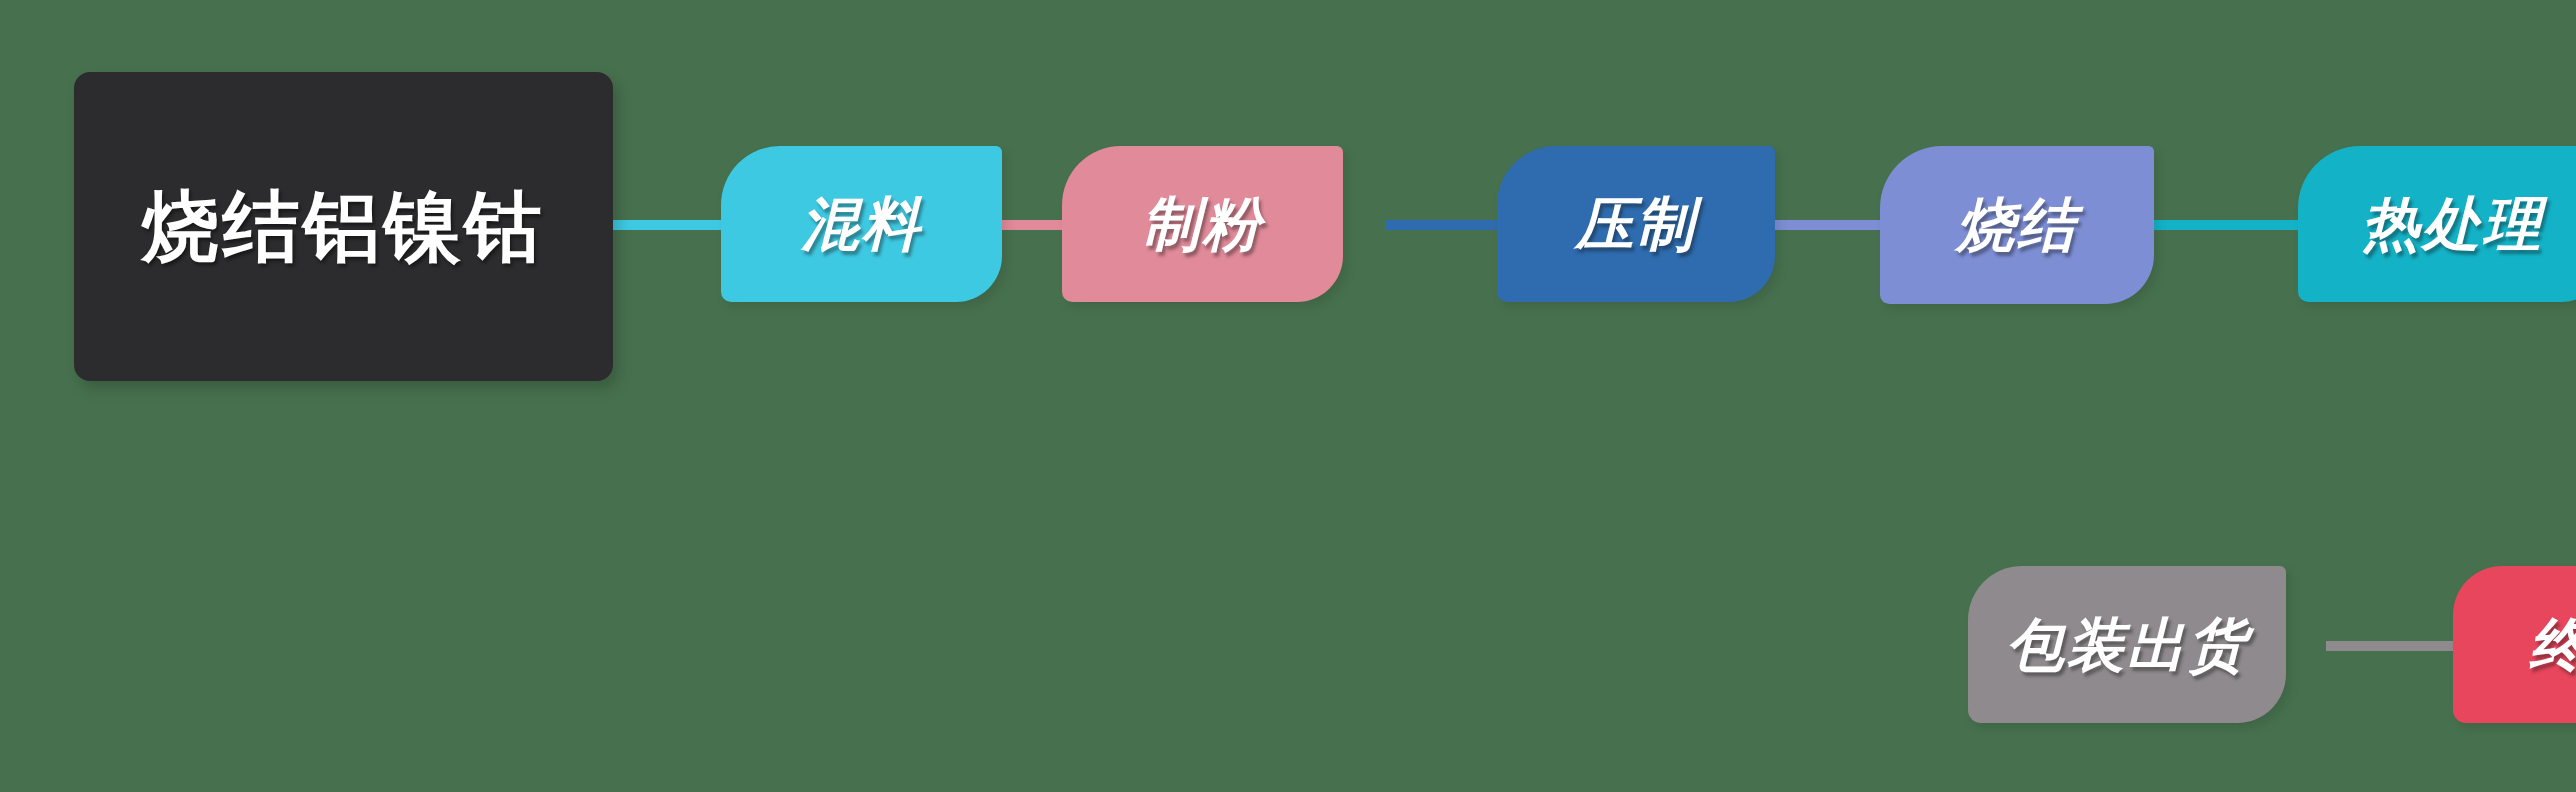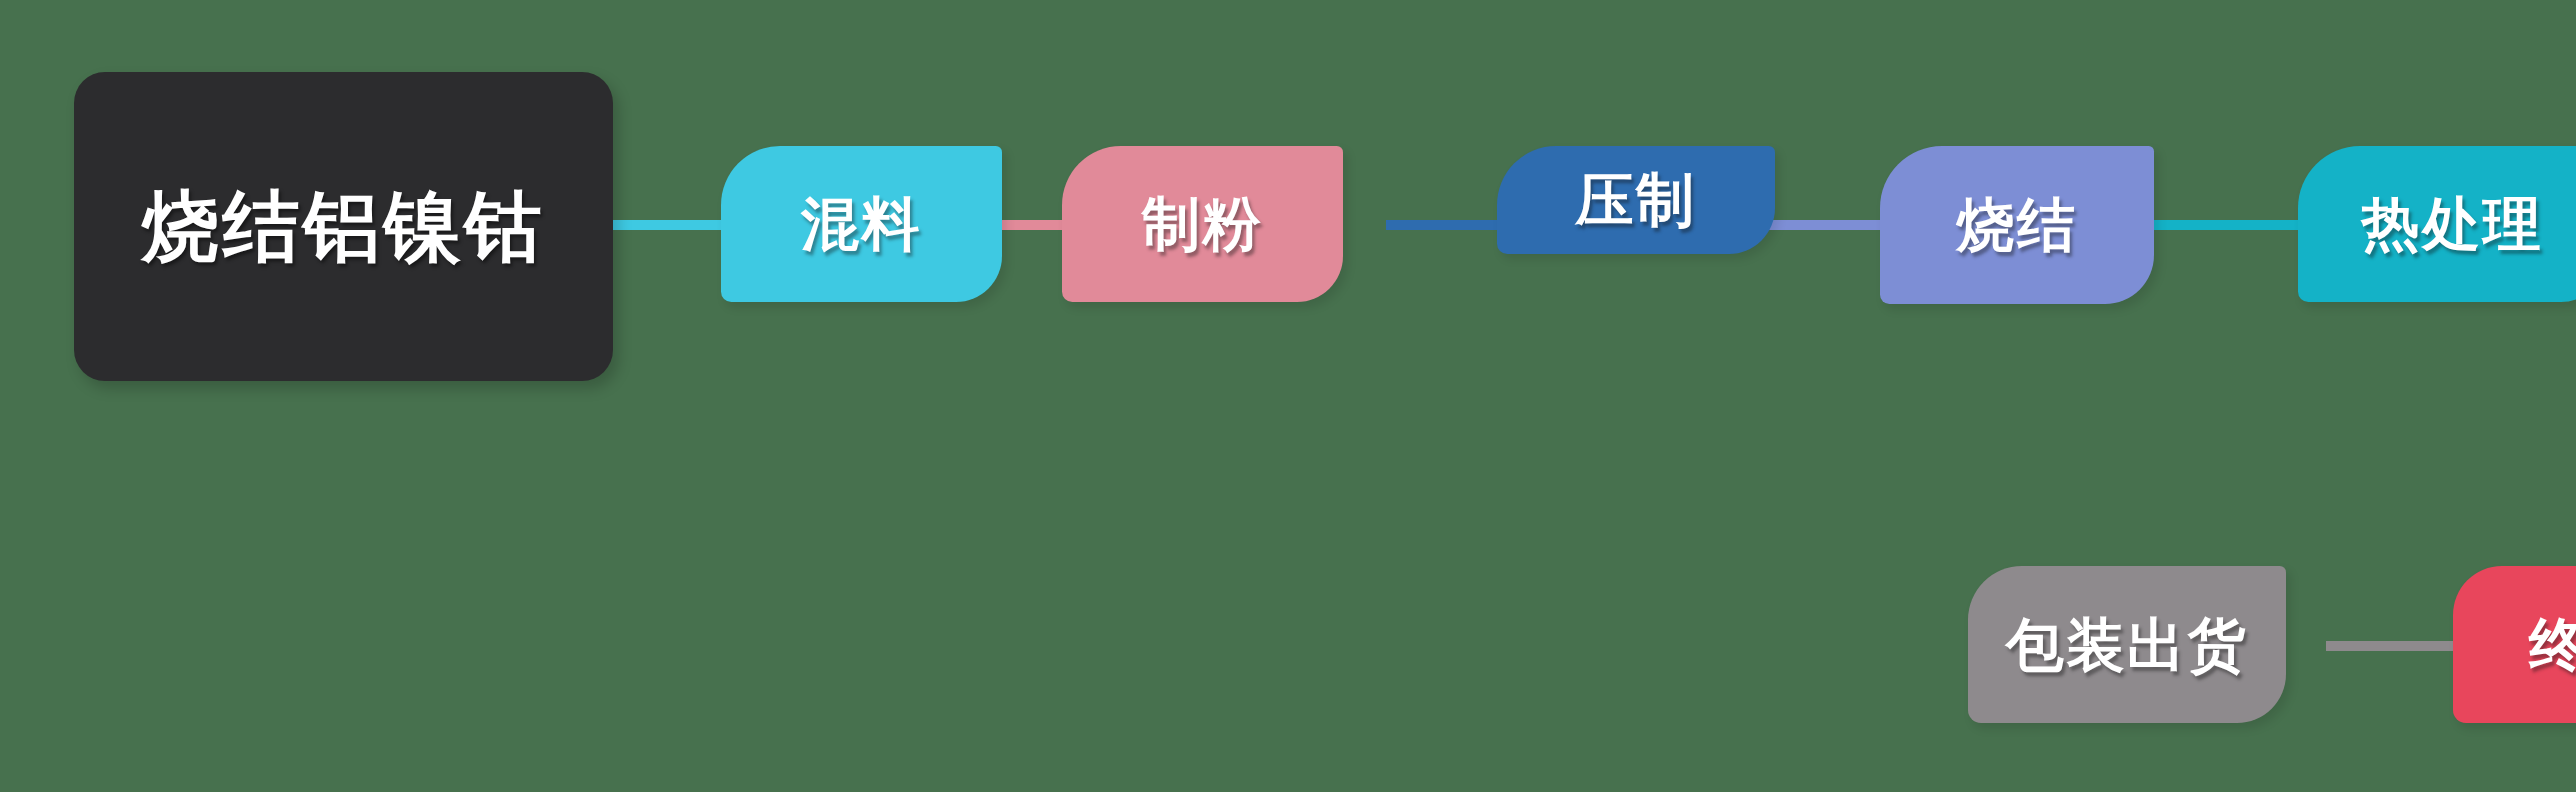--- a/index.html
+++ b/index.html
@@ -15,21 +15,21 @@
     background: #47714e;
     overflow: hidden;
   }
   .title-box {
     position: absolute;
     display: flex;
     flex-direction: column;
     align-items: center;
     justify-content: center;
     gap: 29px;
-    border-radius: 31px;
+    border-radius: 16px;
     box-shadow: 5.2px 7.2px 13.4px rgba(0,0,0,0.18);
     z-index: 3;
   }
   .title-line {
     color: #ffffff;
     font-size: 77px;
     font-weight: 700;
     letter-spacing: 3.6px;
     line-height: 1;
     text-shadow: 2.1px 3.1px 3.6px rgba(0,0,0,0.45);
@@ -48,20 +48,21 @@
     box-shadow: 4.1px 5.2px 9.3px rgba(0,0,0,0.10);
   }
   .flow-node .node-label {
     color: #ffffff;
     font-size: 58px;
     font-weight: 700;
     letter-spacing: 2.6px;
     line-height: 1;
     text-shadow: 2.6px 3.6px 3.1px rgba(15,15,15,0.38);
     white-space: nowrap;
+    font-style: italic;
   }
   .arc-svg {
     position: absolute;
     left: 0;
     top: 0;
     width: 3448px;
     height: 792px;
     z-index: 0;
   }
 </style>
@@ -87,21 +88,21 @@
     <div class="title-line">烧结铝镍钴</div>
   </div>
 
   <div id="nodes-layer">
       <div class="flow-node" style="left: 721px; top: 146px; width: 281px; height: 156px; background: rgb(62, 201, 226); border-radius: 59px 6.2px 46px 10.3px;">
         <span class="node-label">混料</span>
       </div>
       <div class="flow-node" style="left: 1062px; top: 146px; width: 281px; height: 156px; background: rgb(225, 138, 153); border-radius: 59px 6.2px 46px 10.3px;">
         <span class="node-label">制粉</span>
       </div>
-      <div class="flow-node" style="left: 1497px; top: 146px; width: 278px; height: 108px; background: rgb(46, 108, 175); border-radius: 59px 6.2px 46px 10.3px;">
+      <div class="flow-node" style="left: 1497px; top: 146px; width: 278px; height: 156px; background: rgb(46, 108, 175); border-radius: 59px 6.2px 46px 10.3px;">
         <span class="node-label">压制</span>
       </div>
       <div class="flow-node" style="left: 1880px; top: 146px; width: 274px; height: 158px; background: rgb(125, 142, 213); border-radius: 62px 5.2px 49px 9.3px;">
         <span class="node-label">烧结</span>
       </div>
       <div class="flow-node" style="left: 2298px; top: 146px; width: 309px; height: 156px; background: rgb(20, 178, 199); border-radius: 62px 6.2px 46px 10.3px;">
         <span class="node-label">热处理</span>
       </div>
       <div class="flow-node" style="left: 2453px; top: 566px; width: 273px; height: 157px; background: rgb(232, 70, 92); border-radius: 49px 6.2px 41px 13px;">
         <span class="node-label">终检</span>

